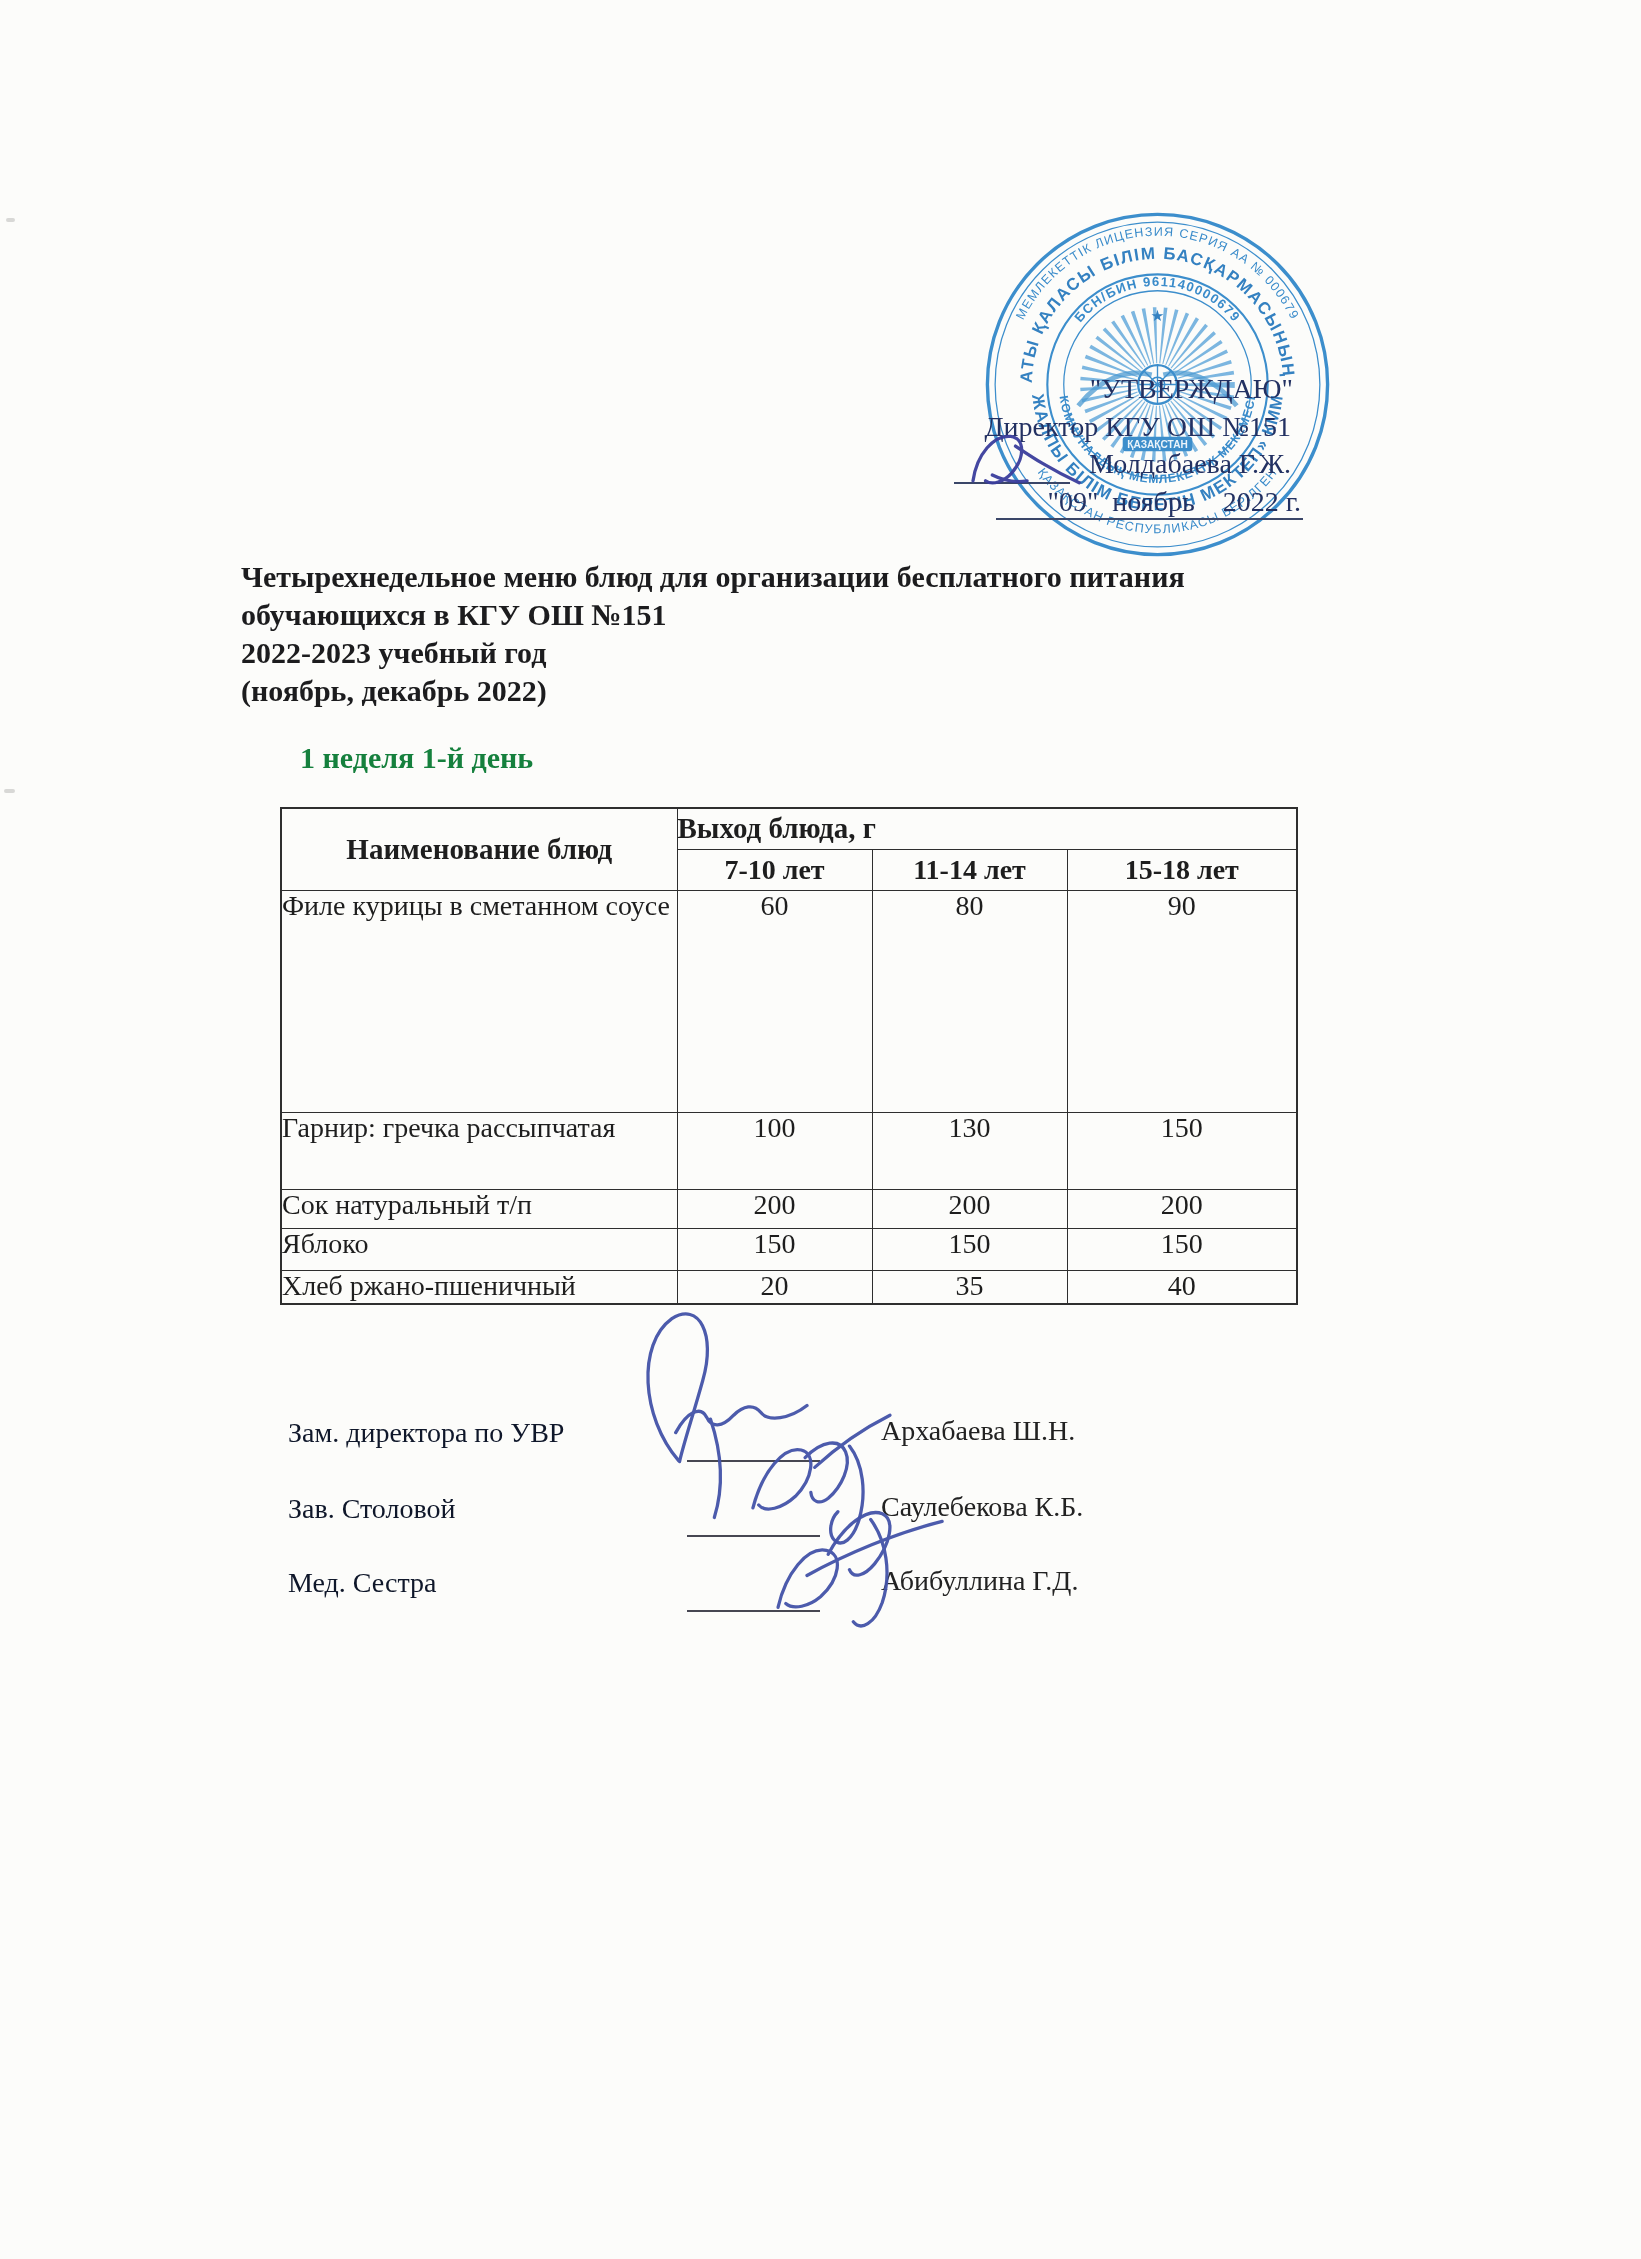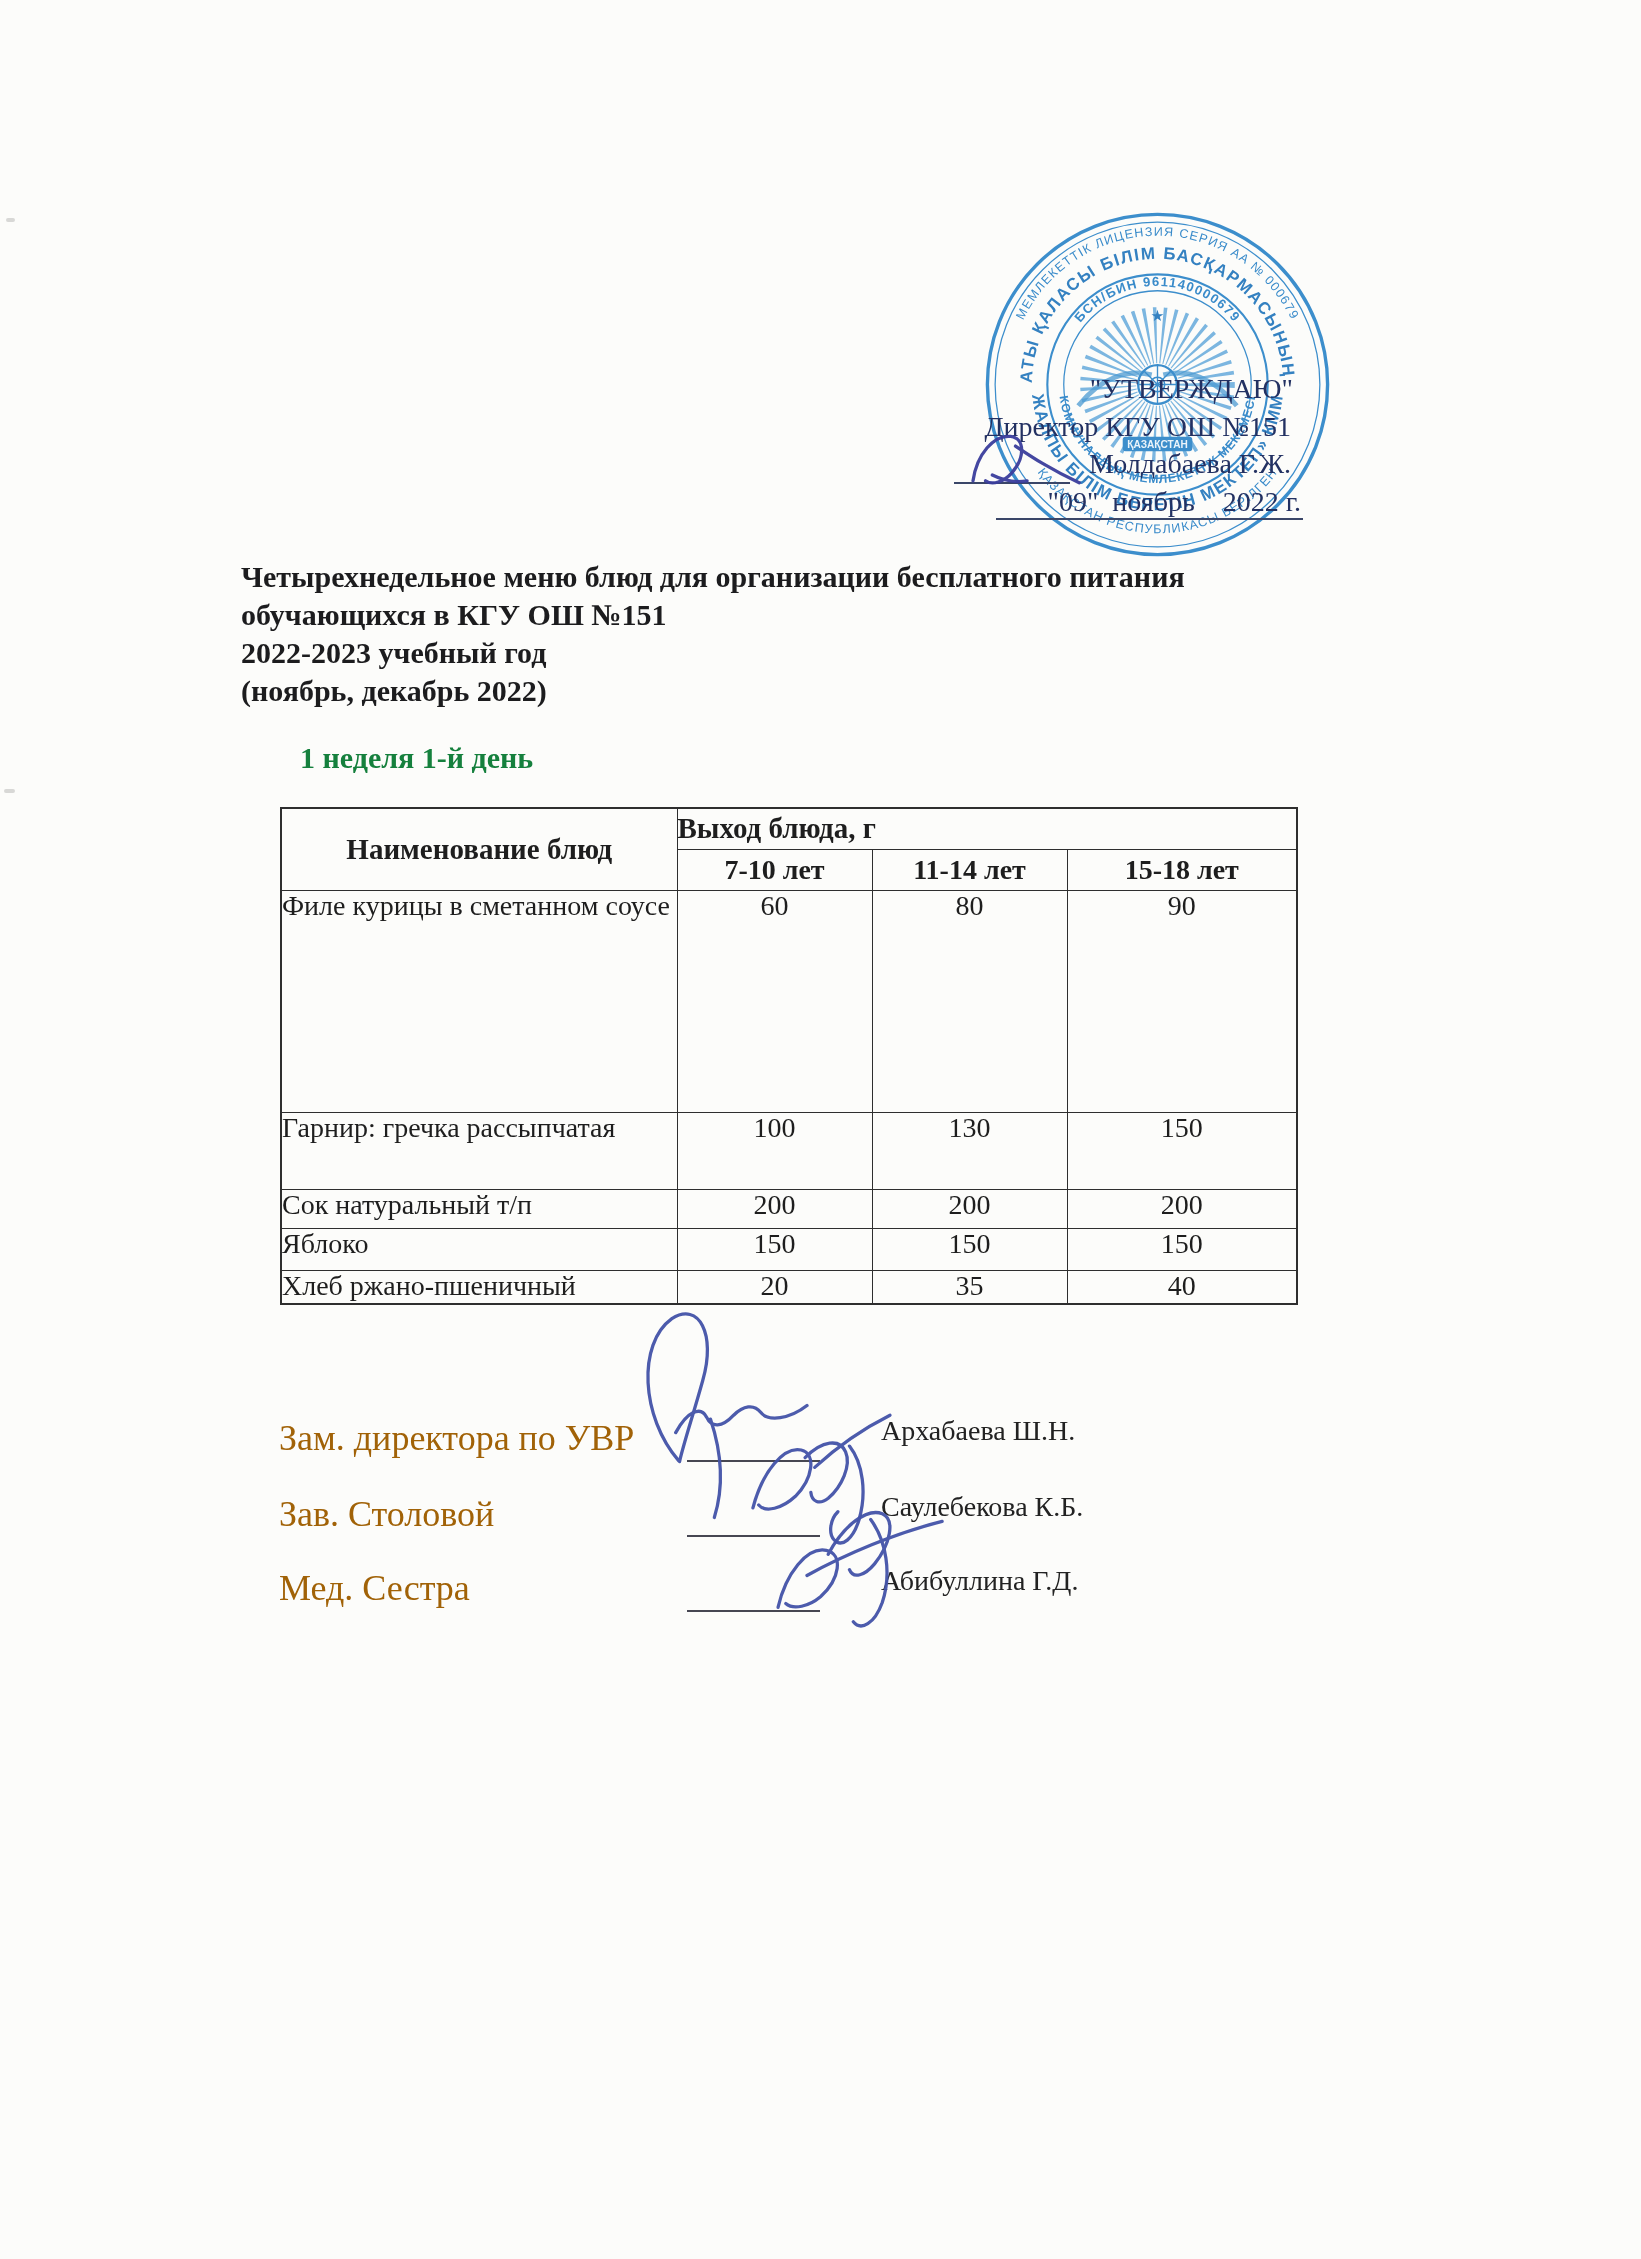--- a/index.html
+++ b/index.html
@@ -32,21 +32,21 @@
   .c-name{width:396px;}
   .c-a{width:195px;}.c-b{width:195px;}.c-c{width:230px;}
   .tr-h1{height:41px;}.tr-h2{height:41px;}
   .tr-r0{height:222px;}.tr-r1{height:77px;}.tr-r2{height:39px;}.tr-r3{height:42px;}.tr-r4{height:34px;}
   .th-name{font-weight:bold;font-size:29px;text-align:center;vertical-align:middle;}
   .th-group{font-weight:bold;font-size:29px;text-align:left;vertical-align:middle;}
   .th-age{font-weight:bold;font-size:28px;text-align:center;vertical-align:middle;}
   .td-name{text-align:left;vertical-align:top;padding:5.8px 3.9px 0 7.7px;line-height:30px;}
   .td-val{text-align:center;vertical-align:top;padding-top:4.8px;line-height:30px;}
   
-  .sig-role{position:absolute;left:279px;font-size:36px;color:#a16207;white-space:nowrap;}
+  .sig-role{position:absolute;left:288px;font-size:28px;color:#0f172a;white-space:nowrap;}
   .sig-name{position:absolute;left:881px;font-size:28px;color:#222;white-space:nowrap;}
   .sig-line{position:absolute;left:687px;width:133px;height:1.9px;background:#474752;}
   
   .ink{position:absolute;left:0;top:0;pointer-events:none;}
   
   .speck{position:absolute;background:#d8d8d6;border-radius:1.9px;}
 </style>
 </head>
 <body>
 

